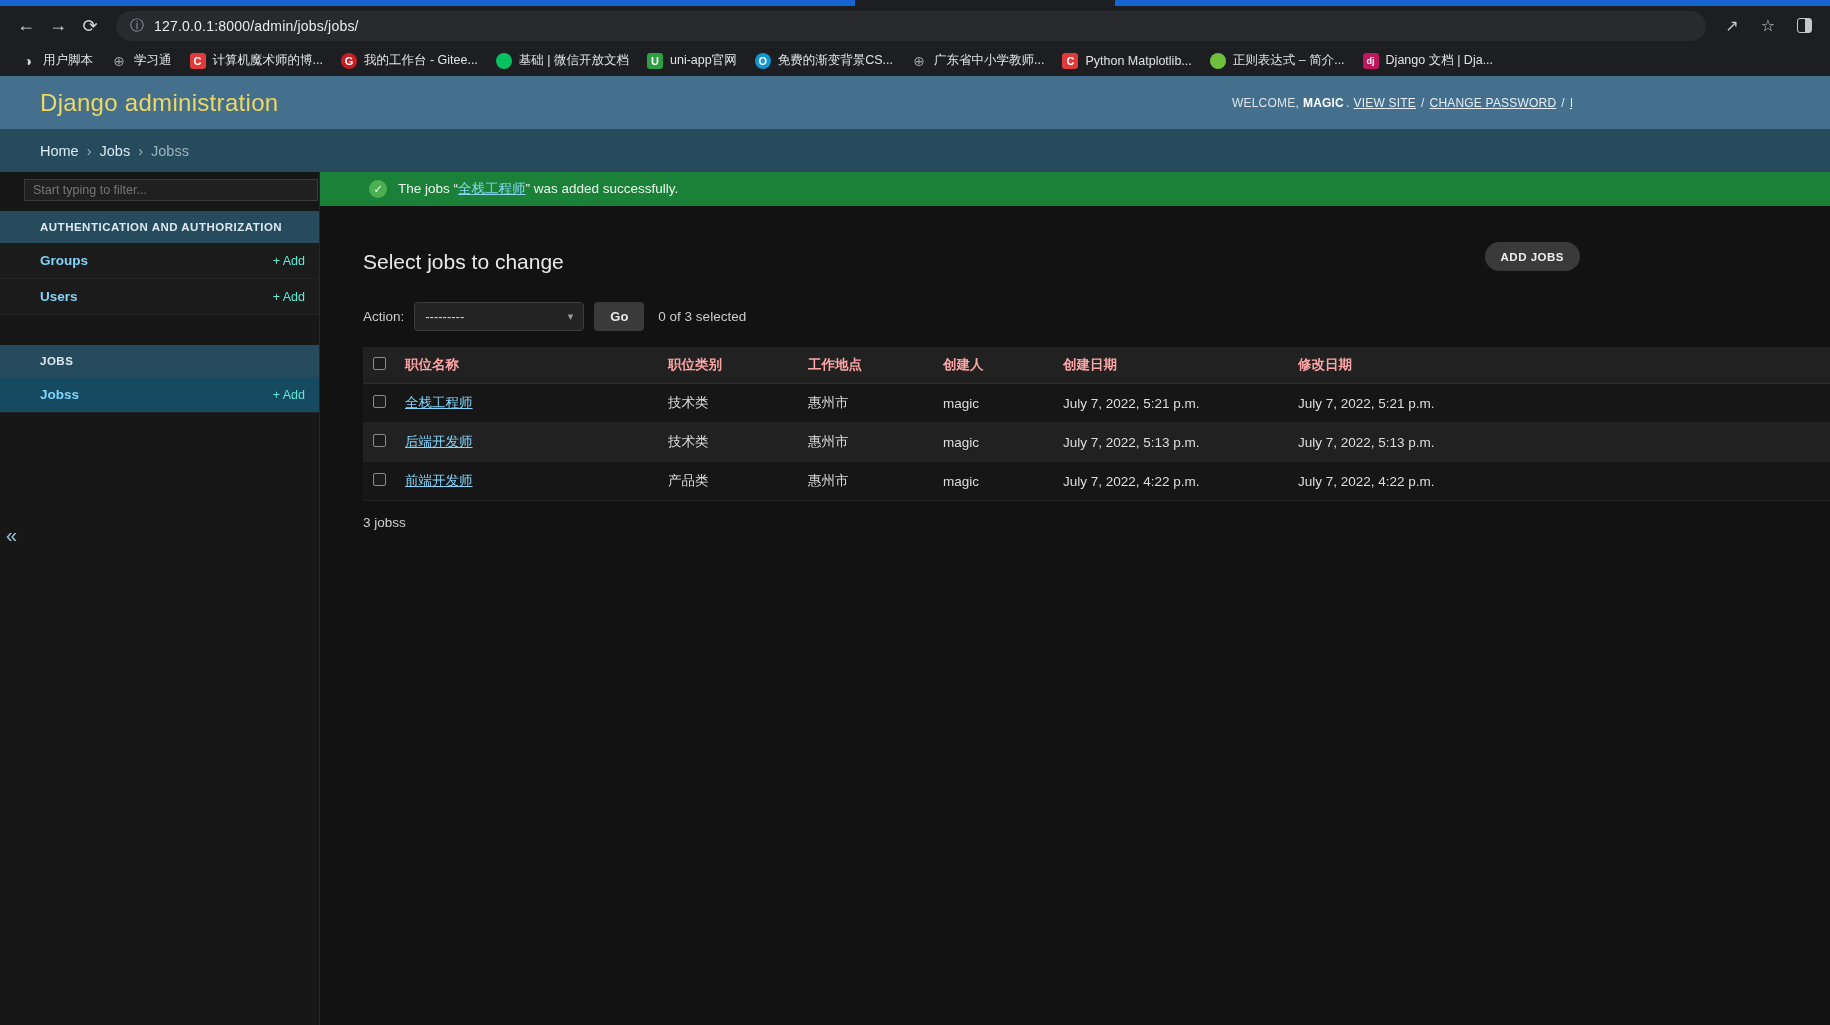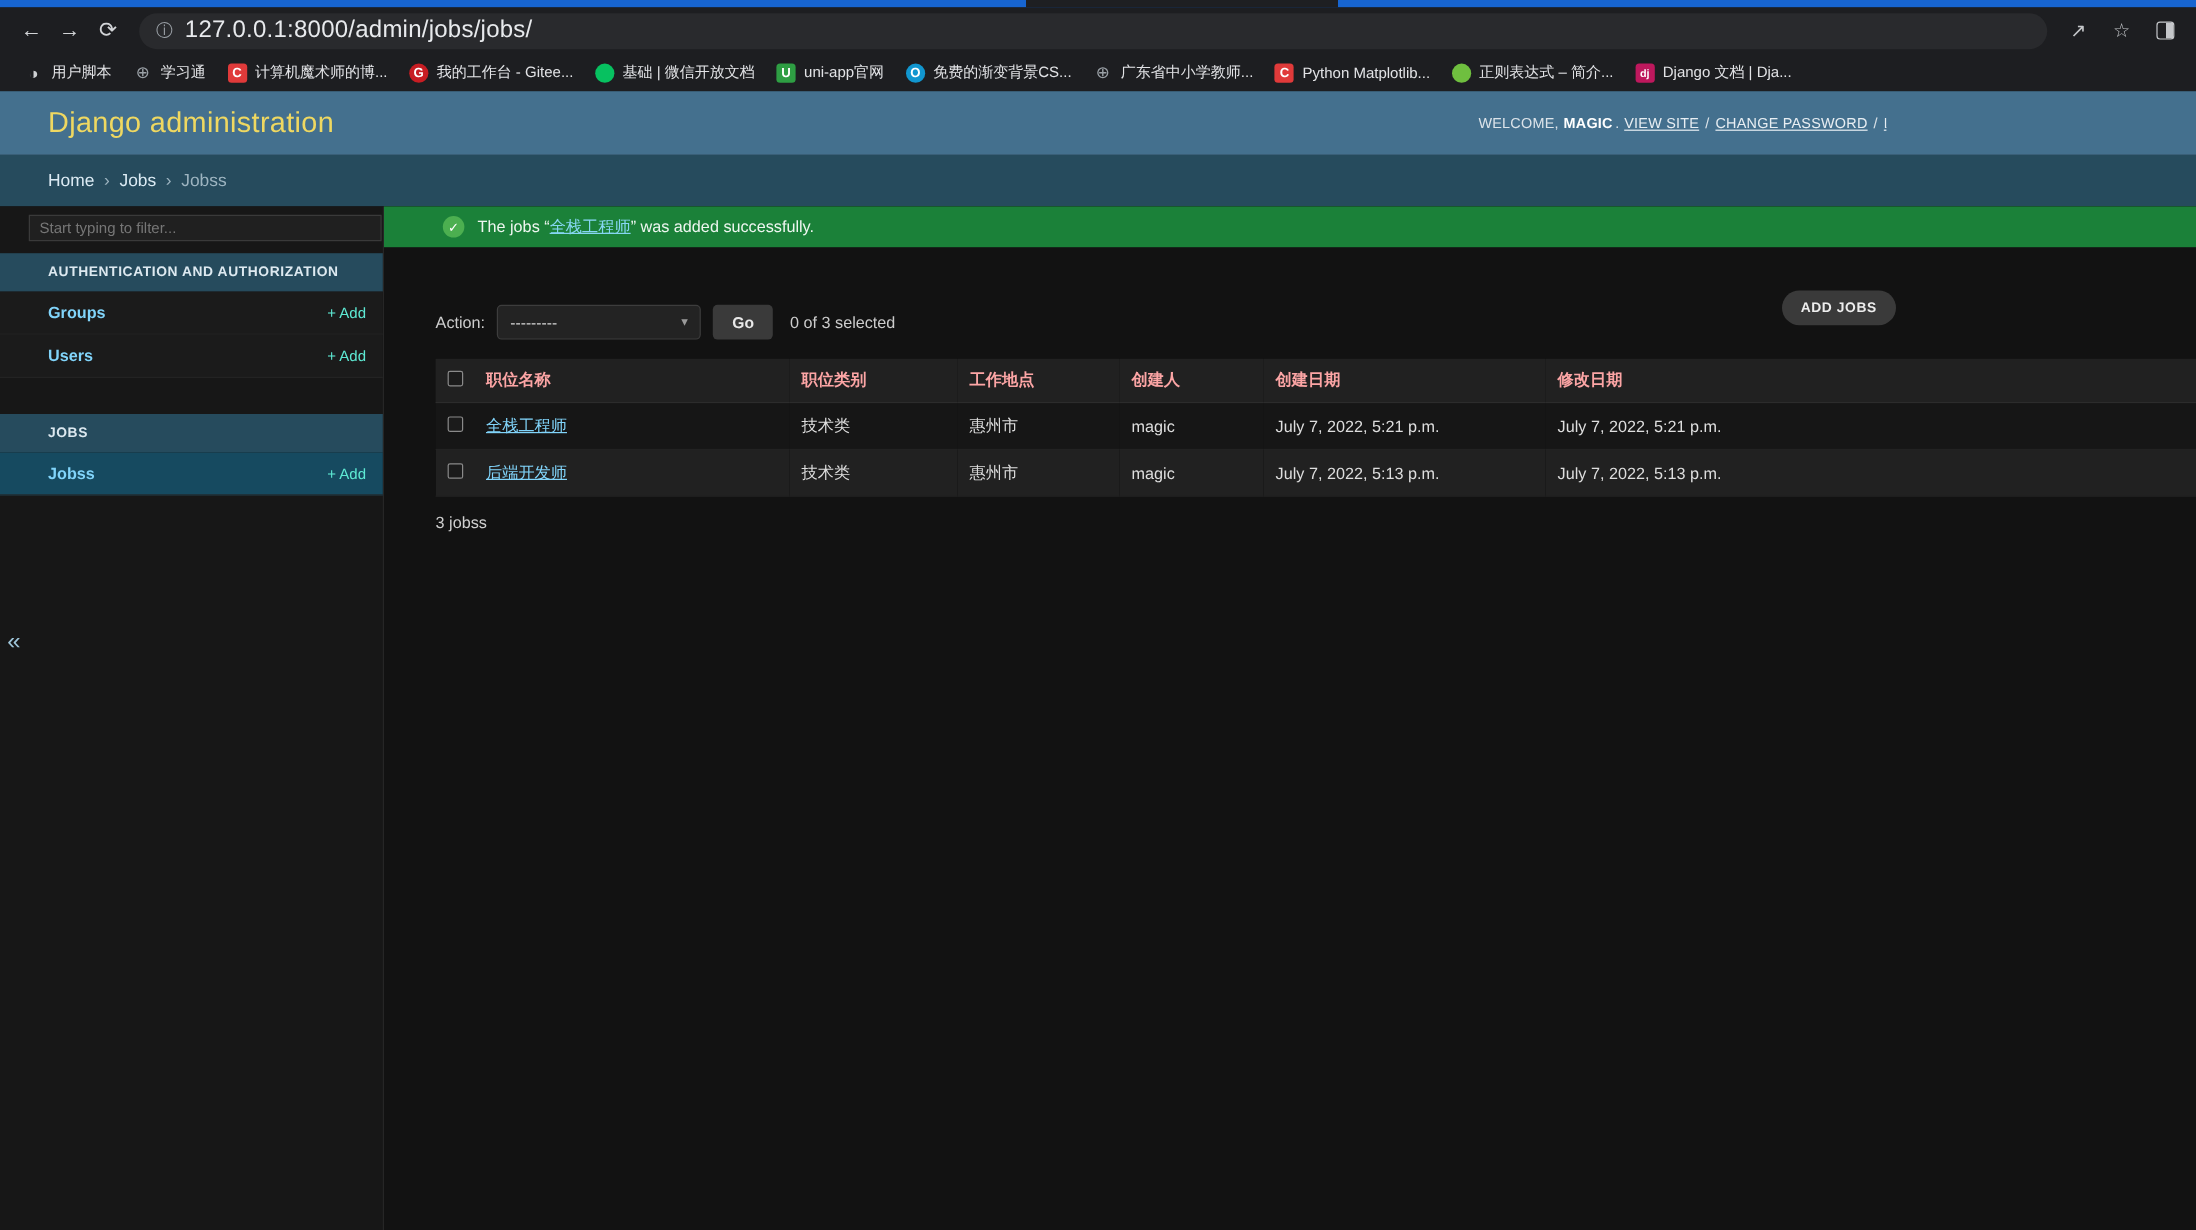--- a/index.html
+++ b/index.html
@@ -8,21 +8,21 @@
   .screen { width:1830px; height:1025px; position:relative; overflow:hidden; background:#121212; }
 
   
   .tabstrip { height:6px; background:#1765d1; position:relative; }
   .tab-dark { position:absolute; left:855px; top:0; width:260px; height:6px; background:#1e1f22; }
 
   .toolbar { height:39px; background:#1d1e21; display:flex; align-items:center; padding:0 10px; }
   .navbtn { width:32px; height:32px; display:flex; align-items:center; justify-content:center; color:#d2d4d7; font-size:18px; cursor:pointer; }
   .omnibox { flex:1; height:30px; margin:0 10px; background:#292a2d; border-radius:15px; display:flex; align-items:center; padding:0 14px; gap:10px; min-width:0; }
   .omni-info { color:#9aa0a6; font-size:14px; }
-  .omni-url { color:#e8eaed; font-size:20px; white-space:nowrap; overflow:hidden; letter-spacing:0.2px; }
+  .omni-url { color:#e8eaed; font-size:14px; white-space:nowrap; overflow:hidden; letter-spacing:0.2px; }
   .tb-right { display:flex; align-items:center; gap:12px; padding:0 4px; }
   .tb-icon { width:24px; height:24px; display:flex; align-items:center; justify-content:center; color:#c5c7ca; font-size:16px; }
   .panel-icon { width:15px; height:15px; border:1.5px solid #c5c7ca; border-radius:3px; background:linear-gradient(to right, transparent 55%, #c5c7ca 55%); }
 
   .bookmarks { height:31px; background:#1d1e21; display:flex; align-items:center; padding:0 12px; gap:2px; }
   .bm { display:flex; align-items:center; gap:7px; padding:3px 8px; border-radius:6px; white-space:nowrap; cursor:pointer; }
   .bmi { width:16px; height:16px; font-size:11px; font-weight:bold; display:flex; align-items:center; justify-content:center; color:#fff; flex:0 0 16px; }
   .bmi.flat { background:transparent; color:#9aa0a6; font-size:14px; font-weight:normal; }
   .bml { font-size:12.5px; color:#e2e3e6; }
 
@@ -198,20 +198,21 @@
       <span class="collapse-toggle">«</span>
     </aside>
 
     <main class="main">
       <div class="msg-success">
         <span class="check-icon">✓</span>
         <span><span>The jobs “</span><a class="msg-link">全栈工程师</a><span>” was added successfully.</span></span>
       </div>
 
       <div class="content">
+        <h1 class="page-title">Select jobs to change</h1>
         <a class="add-btn">ADD JOBS</a>
 
         <div class="actions">
           <span>Action:</span>
           <div class="action-select">
             <span>---------</span>
             <span class="chev">▾</span>
           </div>
           <button class="go-btn">Go</button>
           <span class="sel-note">0 of 3 selected</span>
@@ -250,20 +251,29 @@
             </tr>
             <tr class="even">
               <td><span class="cb"></span></td>
               <td><a class="rowlink">后端开发师</a></td>
               <td>技术类</td>
               <td>惠州市</td>
               <td>magic</td>
               <td>July 7, 2022, 5:13 p.m.</td>
               <td>July 7, 2022, 5:13 p.m.</td>
             </tr>
+            <tr class="odd">
+              <td><span class="cb"></span></td>
+              <td><a class="rowlink">前端开发师</a></td>
+              <td>产品类</td>
+              <td>惠州市</td>
+              <td>magic</td>
+              <td>July 7, 2022, 4:22 p.m.</td>
+              <td>July 7, 2022, 4:22 p.m.</td>
+            </tr>
           </tbody>
         </table>
 
         <p class="paginator">3 jobss</p>
       </div>
     </main>
   </div>
 </div>
 
 </body></html>

